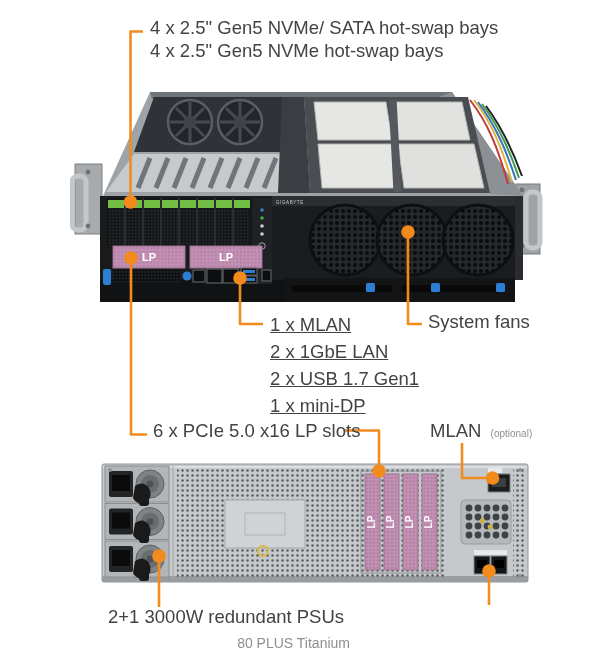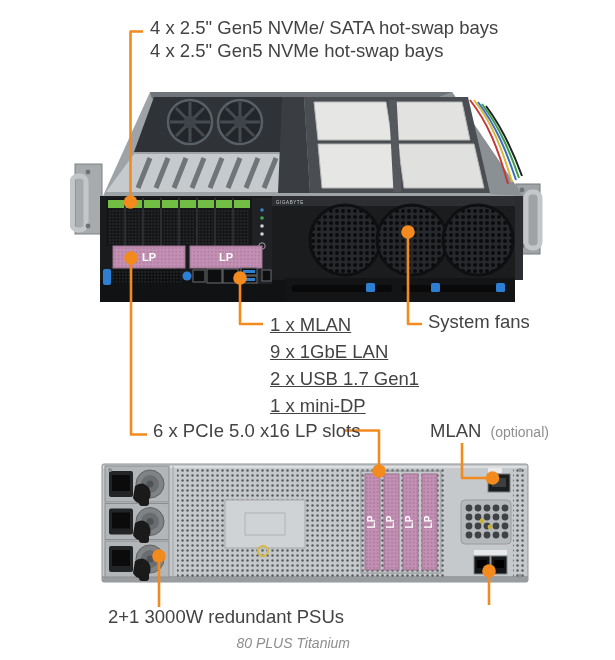--- a/index.html
+++ b/index.html
@@ -14,22 +14,22 @@
   .stage{
     position:relative;width:615px;height:660px;overflow:hidden;background:#ffffff;
     font-family:"Liberation Sans","DejaVu Sans",sans-serif;
   }
   .lbl{
     position:absolute;color:var(--label-text);font-size:18.5px;line-height:22.5px;
     white-space:nowrap;z-index:30;
   }
   .lbl .row{display:block;}
   .io-block{line-height:27px;}
-  .small{font-size:14px;color:var(--muted-text);}
-  .sub{font-size:14px;color:var(--muted-text);font-style:italic;}
+  .small{font-size:10px;color:var(--muted-text);}
+  .sub{font-size:14px;color:var(--muted-text);}
   .right-align{text-align:right;}
   .art{position:absolute;z-index:10;}
   .overlay{position:absolute;left:0;top:0;z-index:20;}
   .callout-line{stroke:var(--accent);stroke-width:2.6;fill:none;stroke-linejoin:round;stroke-linecap:butt;}
   .callout-dot{fill:var(--accent);stroke:none;}
   .lp-fill{fill:var(--lp-pink);}
   .latch{fill:var(--latch-green);}
   .clip{fill:var(--clip-blue);}
 </style>
 </head>
@@ -375,21 +375,21 @@
     </g>
   </svg>
 
   <div class="lbl" style="left:150px;top:17px;">
     <span class="row">4 x 2.5" Gen5 NVMe/ SATA hot-swap bays</span>
     <span class="row">4 x 2.5" Gen5 NVMe hot-swap bays</span>
   </div>
 
   <div class="lbl io-block" style="left:270px;top:311px;text-decoration:underline;">
     <span class="row">1 x MLAN</span>
-    <span class="row">9 x 1GbE LAN</span>
+    <span class="row">2 x 1GbE LAN</span>
     <span class="row">2 x USB 1.7 Gen1</span>
     <span class="row">1 x mini-DP</span>
   </div>
 
   <div class="lbl" style="left:428px;top:311px;">System fans</div>
 
   <div class="lbl" style="left:153px;top:420px;">6 x PCIe 5.0 x16 LP slots</div>
 
   <div class="lbl" style="left:430px;top:420px;">
     <span>MLAN</span>

